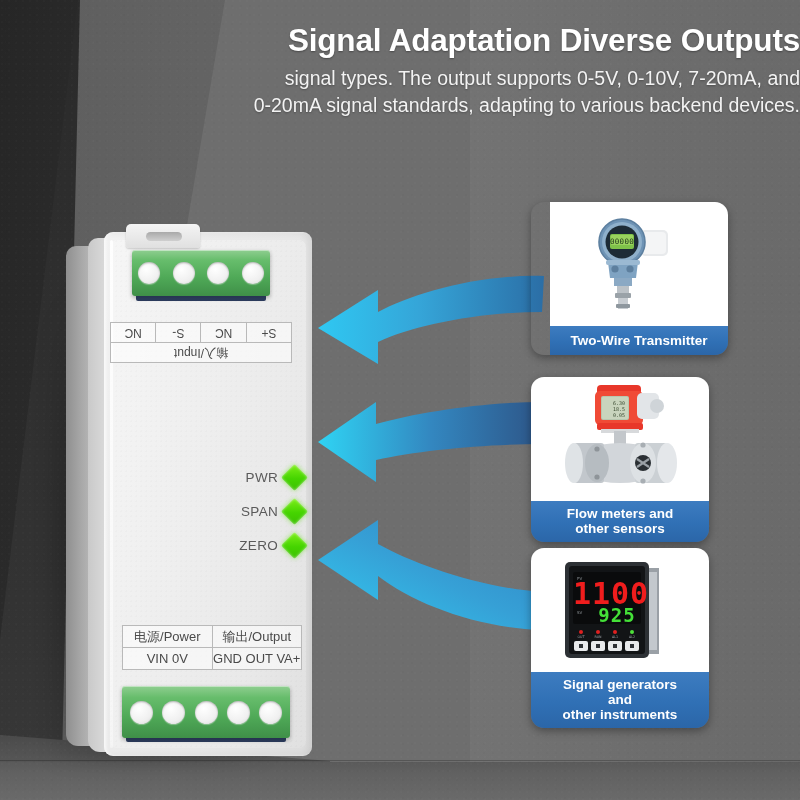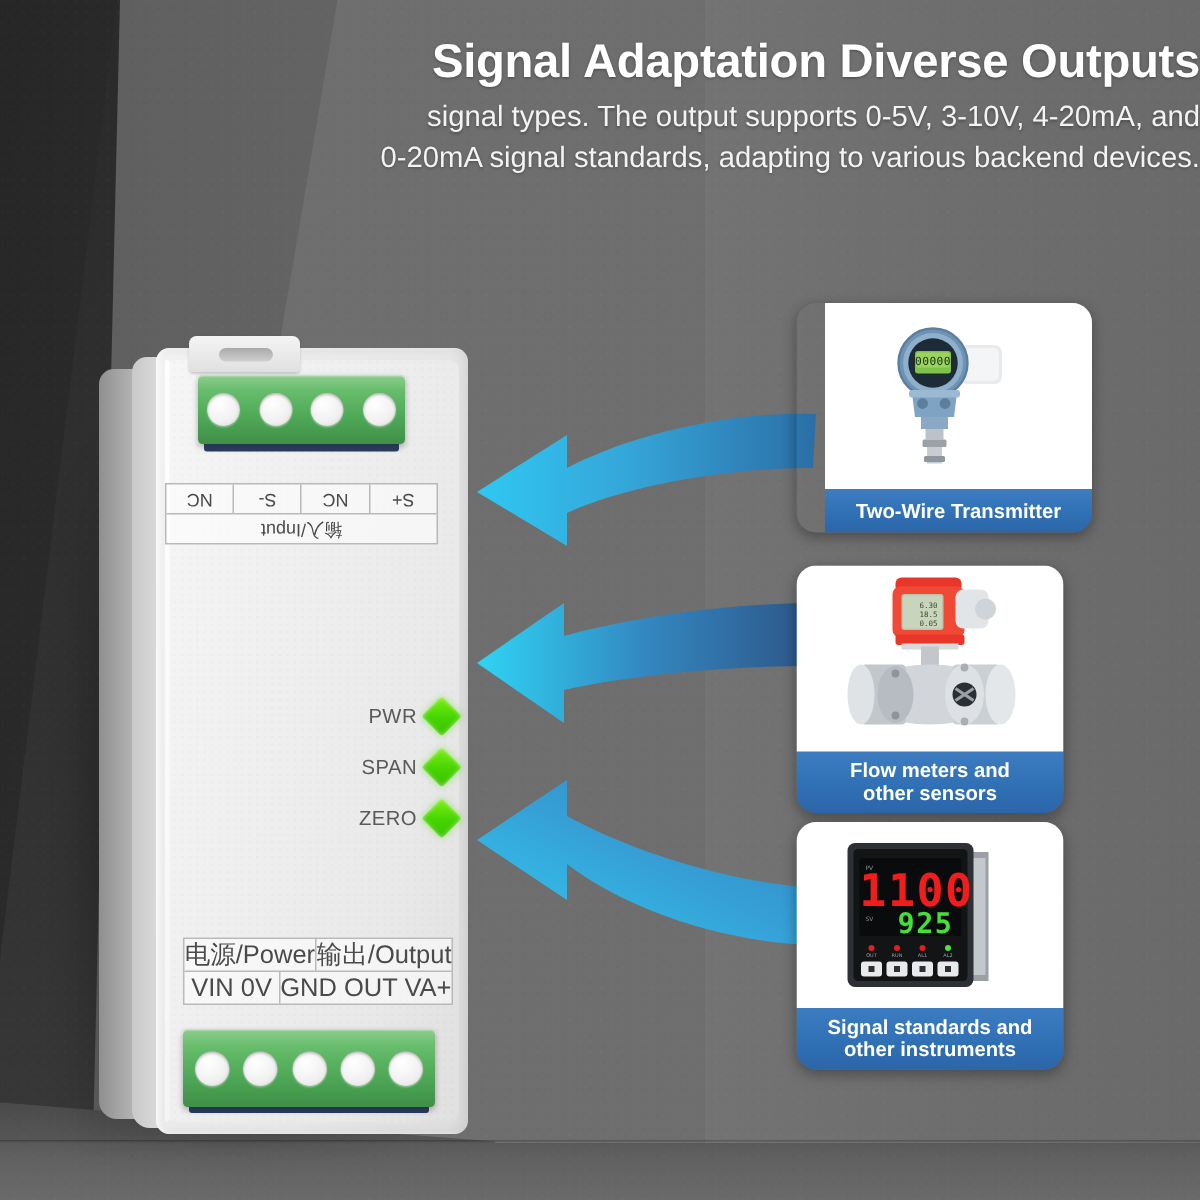--- a/index.html
+++ b/index.html
@@ -89,21 +89,21 @@
   .plate{position:absolute;border:1px solid #b9b9b9;background:rgba(255,255,255,.55);}
   .plate .row{display:flex;border-bottom:1px solid #b9b9b9;}
   .plate .row:last-child{border-bottom:none;}
   .plate .cell{flex:1;text-align:center;color:#4a4a4a;font-size:11.5px;line-height:19px;
       white-space:nowrap;}
   .plate .cell.div{border-right:1px solid #b9b9b9;}
 
   .plate-top{left:110px;top:322px;width:180px;transform:rotate(180deg);}
   .plate-top .cell{font-size:12px;}
   .plate-bot{left:122px;top:625px;width:178px;}
-  .plate-bot .cell{font-size:17px;line-height:21px;}
+  .plate-bot .cell{font-size:13px;line-height:21px;}
 
   
   .leds{position:absolute;left:218px;top:460px;width:86px;}
   .led-row{display:flex;align-items:center;justify-content:flex-end;gap:7px;height:34px;}
   .led-label{color:#5a5a5a;font-size:13.5px;letter-spacing:.3px;}
   .led{width:19px;height:19px;background:linear-gradient(135deg,#7ef018,#45d400 55%,#3cc000);
       transform:rotate(45deg);border-radius:2px;
       box-shadow:0 0 5px rgba(90,220,0,.55),inset 0 0 3px rgba(255,255,255,.55);}
 
   
@@ -133,21 +133,21 @@
   <div class="bg-darkwall2"></div>
   <div class="bg-darkwall"></div>
   <div class="bg-floor-left"></div>
   <div class="bg-floor"></div>
   <div class="bg-floorline"></div>
   <div class="bg-noise"></div>
 
   <div class="header">
     <div class="title">Signal Adaptation Diverse Outputs</div>
     <div class="subtitle">
-      <div>signal types. The output supports 0-5V, 3-10V, 4-20mA, and</div>
+      <div>signal types. The output supports 0-5V, 0-10V, 7-20mA, and</div>
       <div>0-20mA signal standards, adapting to various backend devices.</div>
     </div>
   </div>
 
   <div class="device">
     <div class="dev-shadow"></div>
     <div class="dev-side"></div>
     <div class="dev-side2"></div>
     <div class="dev-body"></div>
     <div class="dev-face"></div>
@@ -347,18 +347,18 @@
           <rect x="43" y="83" width="14" height="10" rx="2" fill="#e8eaec"></rect>
           <rect x="60" y="83" width="14" height="10" rx="2" fill="#e8eaec"></rect>
           <rect x="14" y="86" width="4" height="4" fill="#2d3135"></rect>
           <rect x="31" y="86" width="4" height="4" fill="#2d3135"></rect>
           <rect x="48" y="86" width="4" height="4" fill="#2d3135"></rect>
           <rect x="65" y="86" width="4" height="4" fill="#2d3135"></rect>
         </g>
       </svg>
     </div>
     <div class="card-label two">
-      <div>Signal standards and</div>
+      <div>Signal generators and</div>
       <div>other instruments</div>
     </div>
   </div>
 
 </div>
 
 </body></html>

